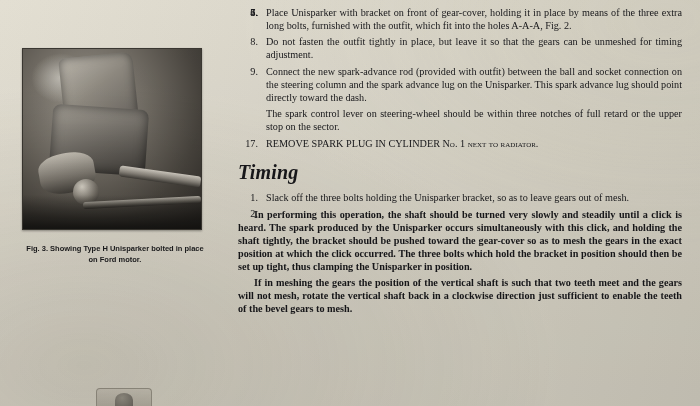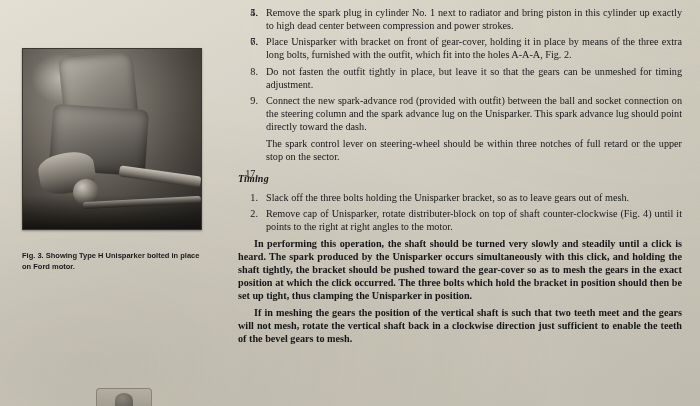--- a/index.html
+++ b/index.html
@@ -93,26 +93,26 @@
   .ph-dark-bottom {
     left: 0; bottom: 0; width: 178px; height: 34px;
     background: linear-gradient(180deg, rgba(25,23,21,0), rgba(18,17,15,.92));
   }
   .ph-glow {
     left: 8px; top: 4px; width: 60px; height: 50px;
     background: radial-gradient(ellipse at center, rgba(240,238,230,.55), rgba(0,0,0,0) 70%);
   }
   .figure-caption {
     width: 186px;
-    margin-top: 21px;
+    margin-top: 14px;
     font-family: "Liberation Sans", sans-serif;
     font-size: 7.5px;
     font-weight: bold;
     line-height: 1.45;
-    text-align: left;
+    text-align: center;
     color: #1b1b1d;
   }
   
   .figure-bottom {
     position: absolute;
     left: 96px;
     top: 388px;
     width: 54px;
     height: 18px;
     background: linear-gradient(180deg, #cfcabe, #b4afa3);
@@ -152,21 +152,21 @@
   ol.steps li .num {
     position: absolute;
     left: 0;
     top: 0;
     width: 20px;
     text-align: right;
     font-size: 10.2px;
   }
   .sc { font-variant: small-caps; }
   .section-head {
-    font-size: 10px;
+    font-size: 20px;
     font-weight: bold;
     font-style: italic;
     margin: 10px 0 5px 0;
     letter-spacing: .2px;
   }
   .timing-list {
     list-style: none;
     margin: 0 0 4px 0;
     padding: 0;
   }
@@ -206,21 +206,20 @@
   <div class="figure-bottom"></div>
 
   <div class="text-col">
 
     <ol class="steps">
       <li>
         <span class="num">4.</span>
       </li>
       <li>
         <span class="num">5.</span>
-        <span>Remove the spark plug in cylinder No. 1 next to radiator and bring piston in this cylinder up exactly to high dead center between compression and power strokes.</span>
       </li>
       <li>
         <span class="num">6.</span>
       </li>
       <li>
         <span class="num">7.</span>
         <span>Place Unisparker with bracket on front of gear-cover, holding it in place by means of the three extra long bolts, furnished with the outfit, which fit into the holes A-A-A, Fig. 2.</span>
       </li>
       <li>
         <span class="num">8.</span>
@@ -229,33 +228,33 @@
       <li>
         <span class="num">9.</span>
         <span>Connect the new spark-advance rod (provided with outfit) between the ball and socket connection on the steering column and the spark advance lug on the Unisparker.  This spark advance lug should point directly toward the dash.</span>
       </li>
       <li>
         <span class="num"></span>
         <span>The spark control lever on steering-wheel should be within three notches of full retard or the upper stop on the sector.</span>
       </li>
       <li>
         <span class="num">17.</span>
+        <span class="sc">REMOVE SPARK PLUG IN CYLINDER No. 1 next to radiator.</span>
       </li>
     </ol>
 
     <div class="section-head">Timing</div>
 
     <ol class="timing-list">
       <li>
         <span class="num">1.</span>
         <span>Slack off the three bolts holding the Unisparker bracket, so as to leave gears out of mesh.</span>
       </li>
       <li>
         <span class="num">2.</span>
-        <span>Remove cap of Unisparker, rotate distributer-block on top of shaft counter-clockwise (Fig. 4) until it points to the right at right angles to the motor.</span>
       </li>
     </ol>
 
     <p class="tail-para">In performing this operation, the shaft should be turned very slowly and steadily until a click is heard.  The spark produced by the Unisparker occurs simultaneously with this click, and holding the shaft tightly, the bracket should be pushed toward the gear-cover so as to mesh the gears in the exact position at which the click occurred.   The three bolts which hold the bracket in position should then be set up tight, thus clamping the Unisparker in position.</p>
     <p class="tail-para">If in meshing the gears the position of the vertical shaft is such that two teeth meet and the gears will not mesh, rotate the vertical shaft back in a clockwise direction just sufficient to enable the teeth of the bevel gears to mesh.</p>
 
   </div>
 </div>
 
 </body></html>

